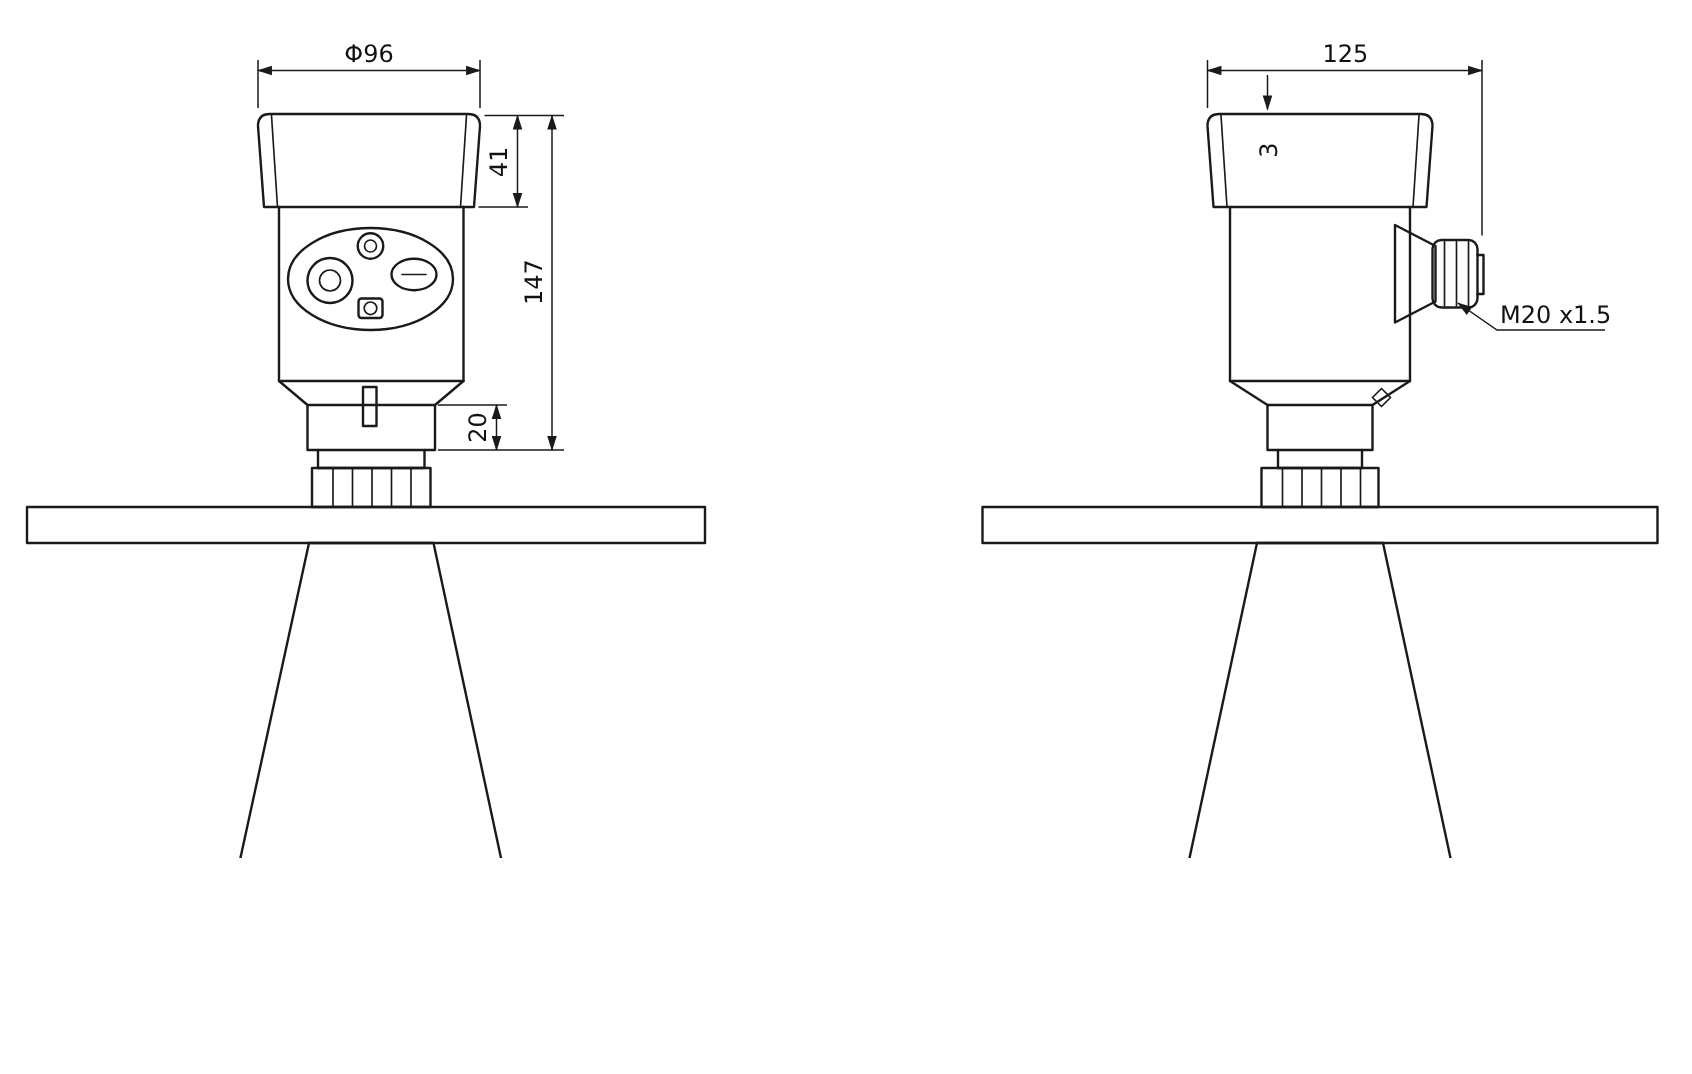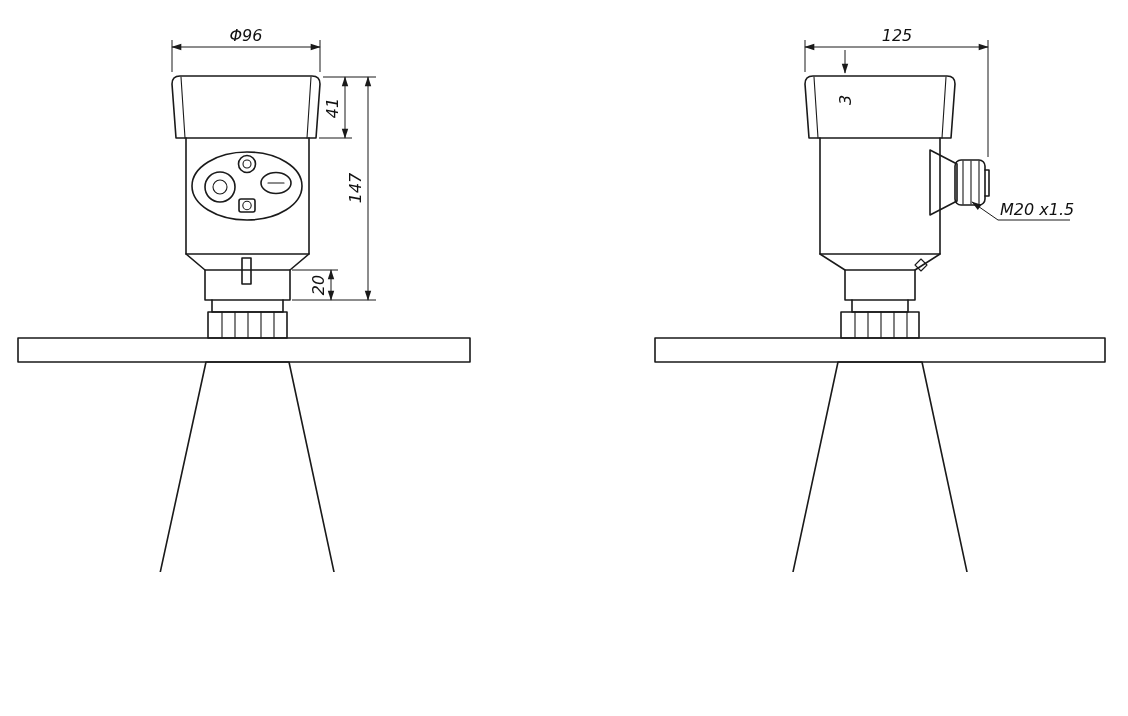--- a/index.html
+++ b/index.html
@@ -1,18 +1,18 @@
 <!DOCTYPE html>
 <html><head>
 <meta charset="utf-8">
 <style>
   html,body{margin:0;padding:0;background:#ffffff;}
   .canvas{
     position:relative;width:1128px;height:572px;background:#ffffff;
-    font-family:"DejaVu Sans","Liberation Sans",sans-serif;overflow:hidden;font-style:italic;
+    font-family:"DejaVu Sans","Liberation Sans",sans-serif;overflow:hidden;
   }
   svg{display:block;}
   .obj{fill:none;stroke:#1a1a1a;stroke-width:1.6;stroke-linejoin:round;stroke-linecap:round;}
   .thin{fill:none;stroke:#1a1a1a;stroke-width:1.1;stroke-linejoin:round;stroke-linecap:round;}
   .dim{fill:none;stroke:#1a1a1a;stroke-width:1;}
   text.dimtxt{fill:#111111;font-size:16px;font-family:"DejaVu Sans","Liberation Sans",sans-serif;}
 </style>
 </head>
 <body>
 

